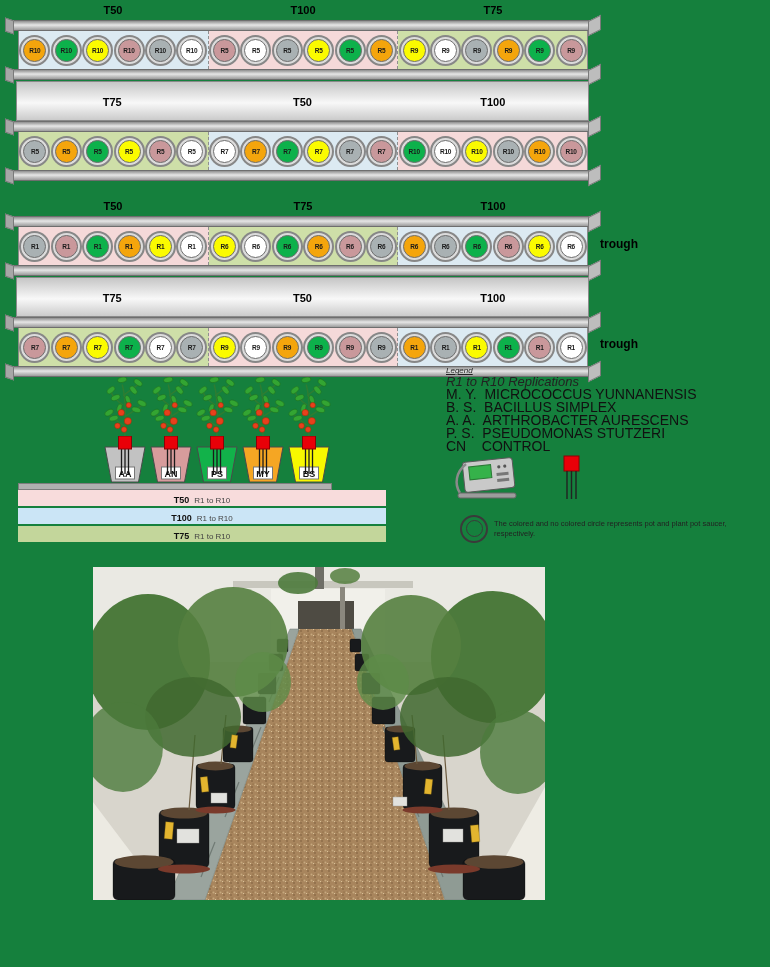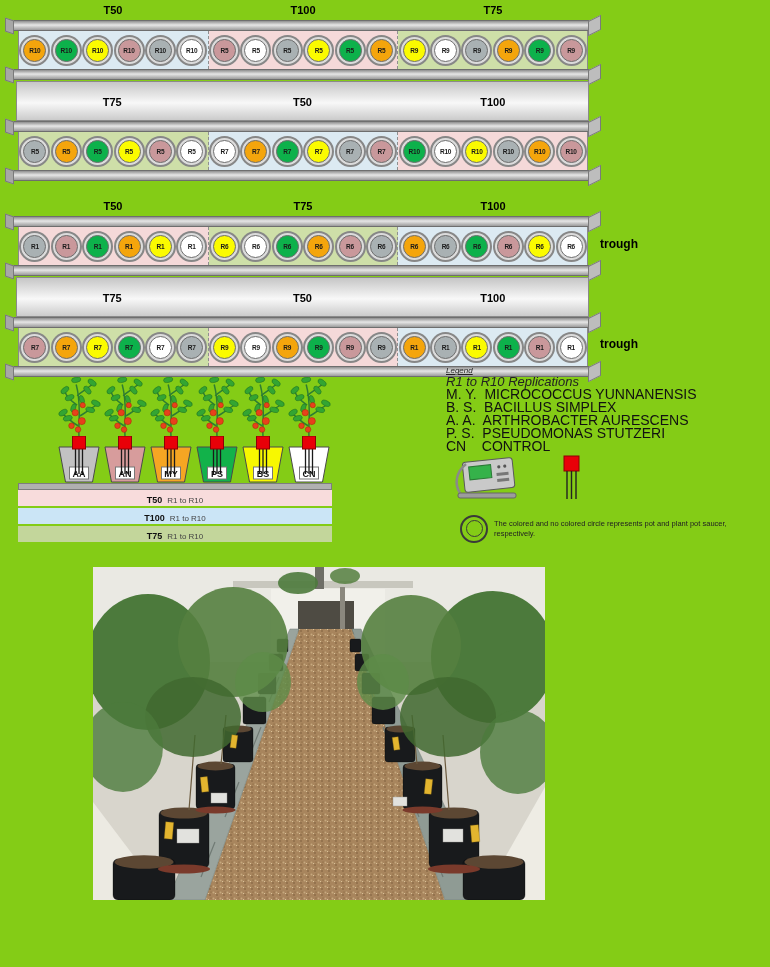--- a/index.html
+++ b/index.html
@@ -1,17 +1,17 @@
 <!DOCTYPE html>
 <html><head>
 <meta charset="utf-8">
 <style>
   html,body{margin:0;padding:0;background:#fff;}
   body{font-family:"Liberation Sans",sans-serif;color:#111;}
-  #page{position:relative;width:770px;height:967px;background:#84cc16;overflow:hidden;}
+  #page{position:relative;width:770px;height:967px;background:#15803d;overflow:hidden;}
 
   
   .diagram{position:absolute;left:0;width:660px;height:180px;}
   #diagram-0{top:4px;} #diagram-1{top:200px;}
   .top-labels{position:absolute;top:0;left:18px;width:570px;height:13px;display:flex;}
   .tl-cell{flex:1;text-align:center;font-size:11px;font-weight:bold;color:#000;line-height:13px;}
   .rail{position:absolute;left:10px;width:580px;height:11px;box-sizing:border-box;
         background:linear-gradient(180deg,#8f8f8f 0%,#e6e6e6 45%,#9c9c9c 100%);
         border:1px solid #6e6e6e;}
   .rail::after{content:"";position:absolute;right:-12px;top:-3px;width:11px;height:13px;
@@ -48,21 +48,21 @@
   .circle-note span{font-size:7.5px;color:#222;width:235px;line-height:1.25;}
 
   
   .pots{position:absolute;left:18px;top:377px;width:314px;height:106px;
         display:flex;justify-content:flex-end;}
   .pot-unit{position:relative;width:46px;height:106px;}
   .plant{position:absolute;top:0;left:0;width:46px;height:60px;}
   .potsvg{position:absolute;top:59px;left:0;width:46px;height:47px;}
   .shelf{position:absolute;left:18px;top:483px;width:314px;height:7px;
         background:#b0b0b0;border:1px solid #7d7d7d;box-sizing:border-box;}
-  .bar{position:absolute;left:18px;width:314px;height:16px;text-align:center;line-height:16px;}
+  .bar{position:absolute;left:18px;width:368px;height:16px;text-align:center;line-height:16px;}
   .bar b{font-size:9px;color:#111;}
   .bar span{font-size:8px;color:#444;margin-left:5px;}
 
   
   .photo{position:absolute;left:93px;top:567px;width:452px;height:333px;margin:0;}
   .photo svg{display:block;width:452px;height:333px;}
 
   
   .caption{position:absolute;left:8px;top:909px;width:754px;margin:0;
         font-size:11.3px;line-height:1.38;color:#111;}
@@ -452,69 +452,55 @@
           <line x1="26.5" y1="13" x2="26.5" y2="38" stroke="#1a1a1a" stroke-width="1.3"></line>
           <rect x="16.5" y="0" width="13" height="13" fill="#E90008" stroke="#8d0005"></rect>
           <text x="23" y="40.5" text-anchor="middle" font-size="9" font-weight="bold" fill="#111" font-family="Liberation Sans, sans-serif">AN</text>
         </svg>
       </div>
       <div class="pot-unit">
         <svg class="plant" viewBox="0 0 48 64">
           <use href="#plant-sym"></use>
         </svg>
         <svg class="potsvg" viewBox="0 0 46 47">
+          <polygon points="3,11 43,11 36.5,46 9.5,46" fill="#12B24A" stroke="#4a4a4a" stroke-width="1"></polygon>
+          <rect x="13.5" y="31" width="19" height="12" fill="#fff" stroke="#777"></rect>
+          <line x1="19.5" y1="13" x2="19.5" y2="38" stroke="#1a1a1a" stroke-width="1.3"></line>
+          <line x1="23" y1="13" x2="23" y2="38" stroke="#1a1a1a" stroke-width="1.3"></line>
+          <line x1="26.5" y1="13" x2="26.5" y2="38" stroke="#1a1a1a" stroke-width="1.3"></line>
+          <rect x="16.5" y="0" width="13" height="13" fill="#E90008" stroke="#8d0005"></rect>
+          <text x="23" y="40.5" text-anchor="middle" font-size="9" font-weight="bold" fill="#111" font-family="Liberation Sans, sans-serif">PS</text>
+        </svg>
+      </div>
+      <div class="pot-unit">
+        <svg class="plant" viewBox="0 0 48 64">
+          <use href="#plant-sym"></use>
+        </svg>
+        <svg class="potsvg" viewBox="0 0 46 47">
           <polygon points="3,11 43,11 36.5,46 9.5,46" fill="#F5A623" stroke="#4a4a4a" stroke-width="1"></polygon>
           <rect x="13.5" y="31" width="19" height="12" fill="#fff" stroke="#777"></rect>
           <line x1="19.5" y1="13" x2="19.5" y2="38" stroke="#1a1a1a" stroke-width="1.3"></line>
           <line x1="23" y1="13" x2="23" y2="38" stroke="#1a1a1a" stroke-width="1.3"></line>
           <line x1="26.5" y1="13" x2="26.5" y2="38" stroke="#1a1a1a" stroke-width="1.3"></line>
           <rect x="16.5" y="0" width="13" height="13" fill="#E90008" stroke="#8d0005"></rect>
           <text x="23" y="40.5" text-anchor="middle" font-size="9" font-weight="bold" fill="#111" font-family="Liberation Sans, sans-serif">MY</text>
-        </svg>
-      </div>
-      <div class="pot-unit">
-        <svg class="plant" viewBox="0 0 48 64">
-          <use href="#plant-sym"></use>
-        </svg>
-        <svg class="potsvg" viewBox="0 0 46 47">
-          <polygon points="3,11 43,11 36.5,46 9.5,46" fill="#12B24A" stroke="#4a4a4a" stroke-width="1"></polygon>
-          <rect x="13.5" y="31" width="19" height="12" fill="#fff" stroke="#777"></rect>
-          <line x1="19.5" y1="13" x2="19.5" y2="38" stroke="#1a1a1a" stroke-width="1.3"></line>
-          <line x1="23" y1="13" x2="23" y2="38" stroke="#1a1a1a" stroke-width="1.3"></line>
-          <line x1="26.5" y1="13" x2="26.5" y2="38" stroke="#1a1a1a" stroke-width="1.3"></line>
-          <rect x="16.5" y="0" width="13" height="13" fill="#E90008" stroke="#8d0005"></rect>
-          <text x="23" y="40.5" text-anchor="middle" font-size="9" font-weight="bold" fill="#111" font-family="Liberation Sans, sans-serif">PS</text>
         </svg>
       </div>
       <div class="pot-unit">
         <svg class="plant" viewBox="0 0 48 64">
           <use href="#plant-sym"></use>
         </svg>
         <svg class="potsvg" viewBox="0 0 46 47">
           <polygon points="3,11 43,11 36.5,46 9.5,46" fill="#F8F800" stroke="#4a4a4a" stroke-width="1"></polygon>
           <rect x="13.5" y="31" width="19" height="12" fill="#fff" stroke="#777"></rect>
           <line x1="19.5" y1="13" x2="19.5" y2="38" stroke="#1a1a1a" stroke-width="1.3"></line>
           <line x1="23" y1="13" x2="23" y2="38" stroke="#1a1a1a" stroke-width="1.3"></line>
           <line x1="26.5" y1="13" x2="26.5" y2="38" stroke="#1a1a1a" stroke-width="1.3"></line>
           <rect x="16.5" y="0" width="13" height="13" fill="#E90008" stroke="#8d0005"></rect>
           <text x="23" y="40.5" text-anchor="middle" font-size="9" font-weight="bold" fill="#111" font-family="Liberation Sans, sans-serif">BS</text>
-        </svg>
-      </div>
-      <div class="pot-unit">
-        <svg class="plant" viewBox="0 0 48 64">
-          <use href="#plant-sym"></use>
-        </svg>
-        <svg class="potsvg" viewBox="0 0 46 47">
-          <polygon points="3,11 43,11 36.5,46 9.5,46" fill="#FFFFFF" stroke="#4a4a4a" stroke-width="1"></polygon>
-          <rect x="13.5" y="31" width="19" height="12" fill="#fff" stroke="#777"></rect>
-          <line x1="19.5" y1="13" x2="19.5" y2="38" stroke="#1a1a1a" stroke-width="1.3"></line>
-          <line x1="23" y1="13" x2="23" y2="38" stroke="#1a1a1a" stroke-width="1.3"></line>
-          <line x1="26.5" y1="13" x2="26.5" y2="38" stroke="#1a1a1a" stroke-width="1.3"></line>
-          <rect x="16.5" y="0" width="13" height="13" fill="#E90008" stroke="#8d0005"></rect>
-          <text x="23" y="40.5" text-anchor="middle" font-size="9" font-weight="bold" fill="#111" font-family="Liberation Sans, sans-serif">CN</text>
         </svg>
       </div>
     </div>
   <div class="shelf"></div>
   <div id="bars">
       <div class="bar" style="top: 490px; background: rgb(248, 220, 220);"><b>T50</b><span>R1 to R10</span></div>
       <div class="bar" style="top: 508px; background: rgb(203, 229, 246);"><b>T100</b><span>R1 to R10</span></div>
       <div class="bar" style="top: 526px; background: rgb(195, 214, 155);"><b>T75</b><span>R1 to R10</span></div>
     </div>
 

